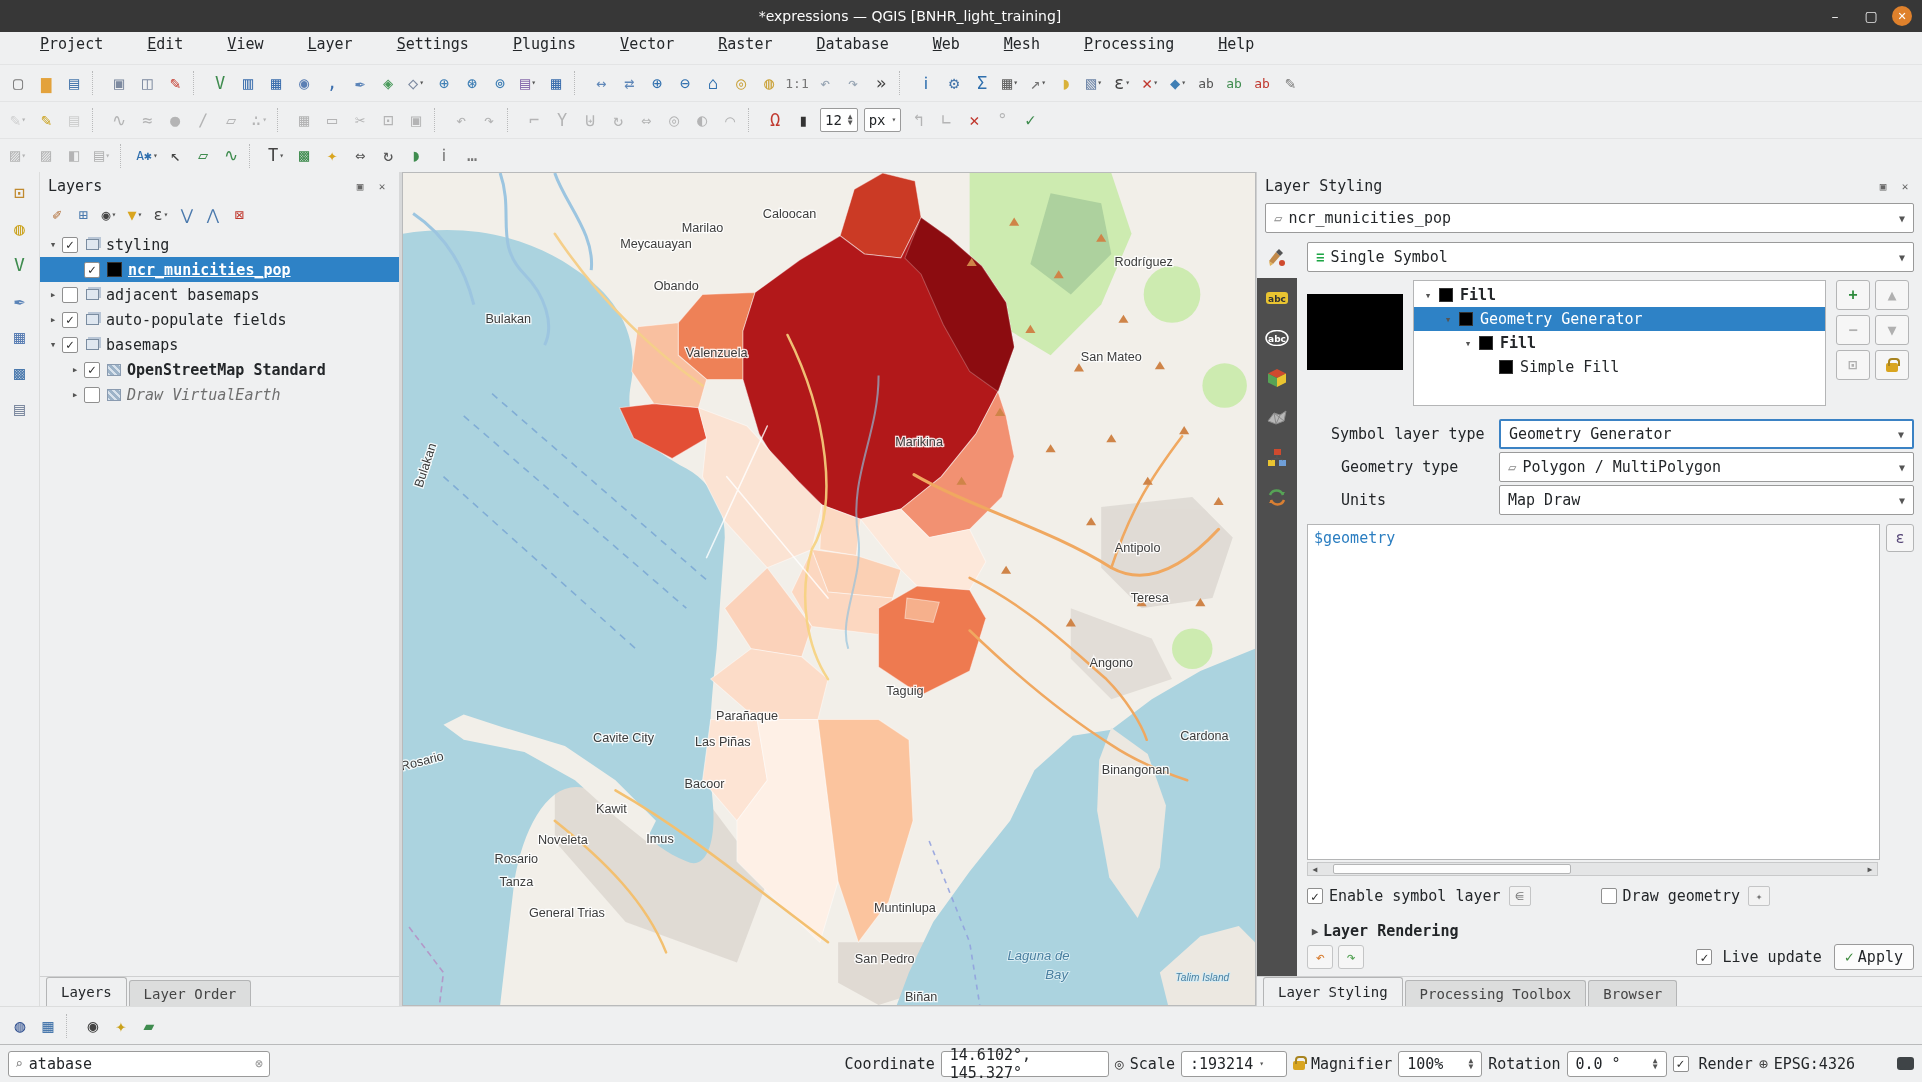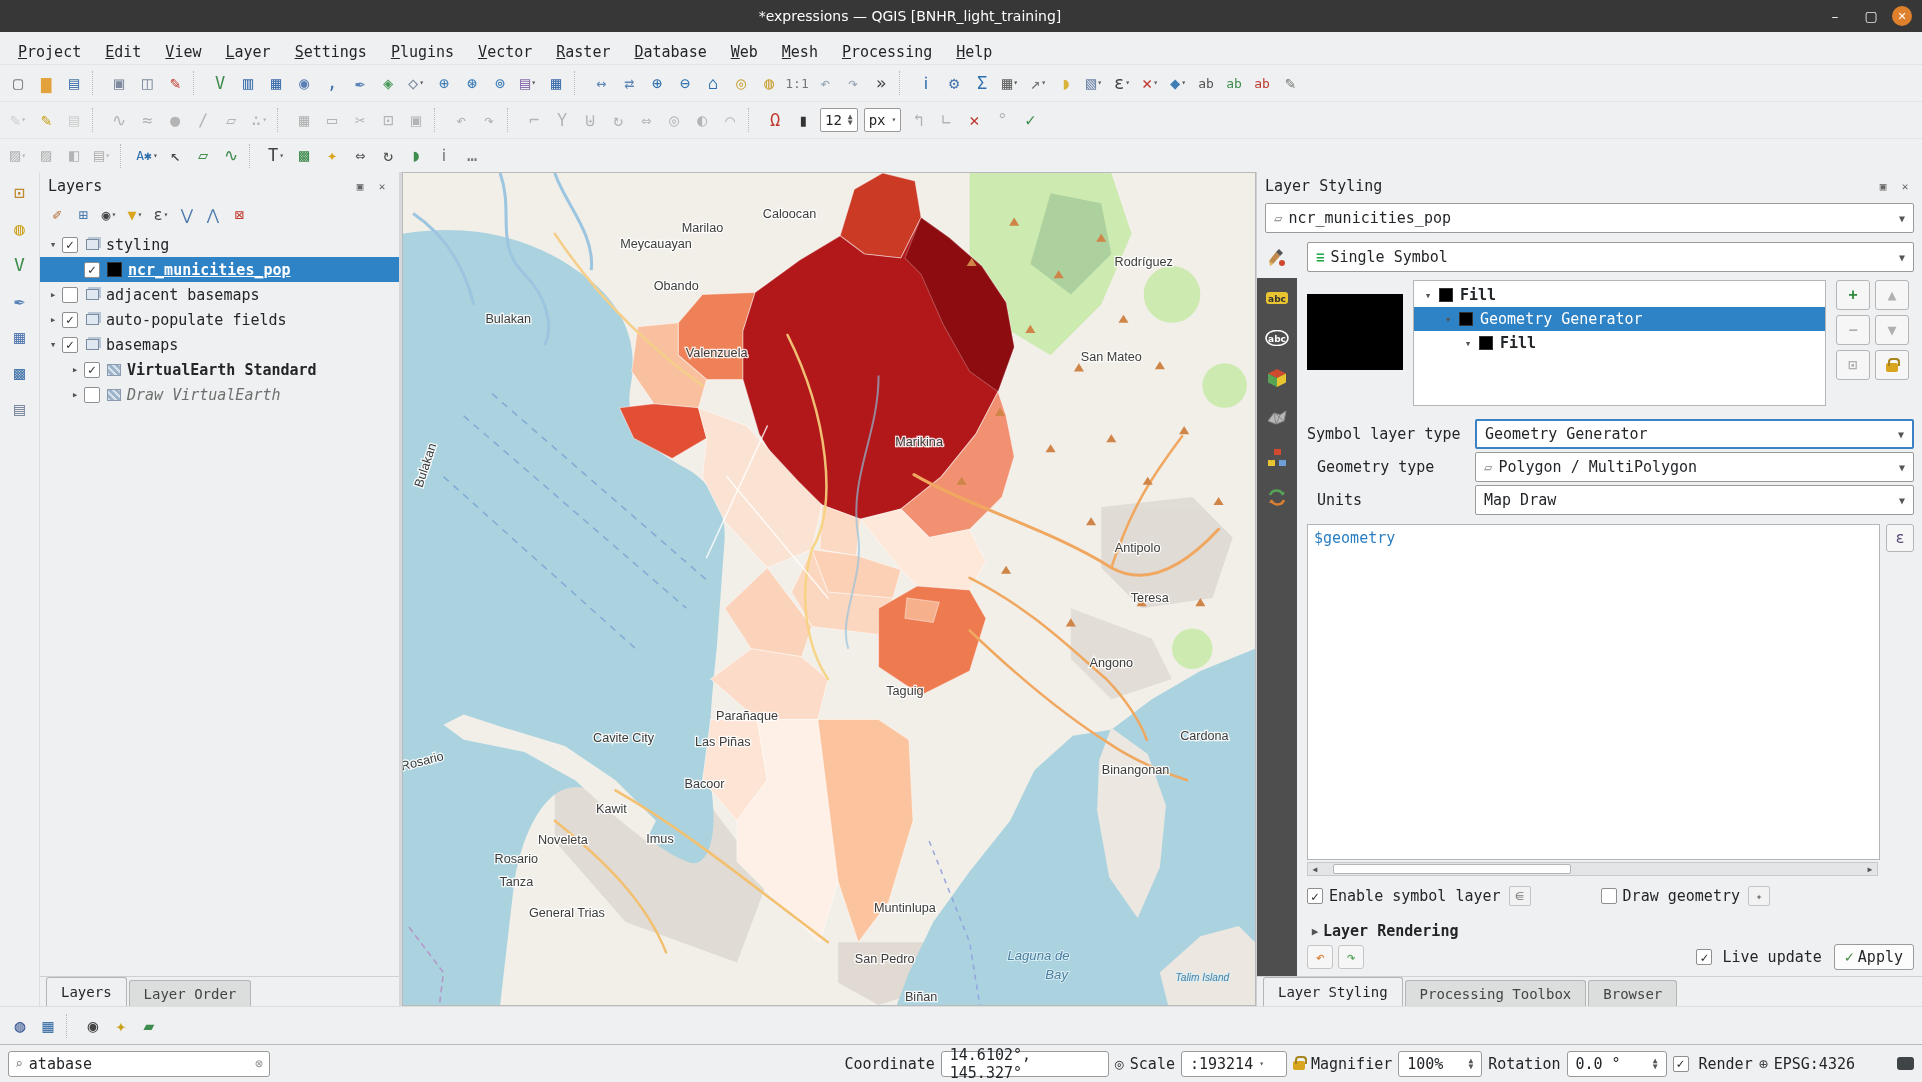--- a/index.html
+++ b/index.html
@@ -7,21 +7,21 @@
   #window{width:1922px;height:1082px;display:flex;flex-direction:column;background:#eff0f1;
     font-family:"DejaVu Sans Mono",monospace;color:#232629;overflow:hidden;position:relative;}
   
   #titlebar{height:32px;background:#373737;display:flex;align-items:center;color:#fcfcfc;
     font-family:"DejaVu Sans",sans-serif;font-size:14px;flex:0 0 auto;}
   #titlebar .tspace{flex:1;}
   #title-text{flex:0 0 auto;}
   .wbtn{width:30px;height:22px;display:flex;align-items:center;justify-content:center;margin-right:6px;color:#e6e6e6;font-size:14px;}
   .wbtn.close{width:20px;height:20px;border-radius:50%;background:#df812c;color:#fff;font-size:11px;margin-right:10px;}
   
-  #menubar{height:32px;display:flex;align-items:flex-end;padding-left:6px;font-size:15px;flex:0 0 auto;background:#eff0f1;}
+  #menubar{height:32px;display:flex;align-items:flex-start;padding-left:28px;font-size:15px;flex:0 0 auto;background:#eff0f1;gap:20px;}
   .menu-item{padding:3px 12px;cursor:default;}
   .menu-item u{text-decoration:underline;}
   
   .toolbar{display:flex;align-items:center;padding:2px 4px;border-top:1px solid #e3e4e5;flex:0 0 auto;background:#eff0f1;}
   #toolbar1{height:37px;}#toolbar2{height:37px;}#toolbar3{height:34px;}
   .tbtn{min-width:26px;height:26px;display:flex;align-items:center;justify-content:center;border-radius:2px;
     font-size:17px;line-height:1;position:relative;margin:0 1px;}
   .tbtn.small{font-size:13px;}
   .tbtn .dd{font-size:8px;color:#555;margin-left:1px;}
   .tbtn.dis{opacity:.38;filter:grayscale(80%);}
@@ -85,21 +85,21 @@
   .strow{height:24px;display:flex;align-items:center;font-size:15px;}
   .strow.sel{background:#2e82c6;color:#fff;}
   .strow .texp{width:16px;}
   .strow .swatch{width:14px;height:14px;margin-right:7px;}
   #symbol-btns{width:78px;flex:0 0 auto;display:grid;grid-template-columns:34px 34px;grid-auto-rows:30px;gap:5px;align-content:start;}
   .sqbtn{border:1px solid #b4b5b6;border-radius:3px;background:#f6f6f6;display:flex;align-items:center;justify-content:center;font-size:15px;}
   .sqbtn.dis{color:#b0b0b0;}
   .locki{width:12px;height:9px;background:#d9a51f;border-radius:2px;position:relative;margin-top:4px;}
   .locki::before{content:"";position:absolute;left:2px;top:-5px;width:8px;height:6px;border:2px solid #a8841f;border-bottom:none;border-radius:4px 4px 0 0;}
   .field-row{display:flex;align-items:center;margin:3px 0;flex:0 0 auto;}
-  .field-label{width:168px;font-size:15px;flex:0 0 auto;}
+  .field-label{width:168px;font-size:15px;flex:0 0 auto;margin-left:24px;}
   .field-row.indent .field-label{padding-left:10px;}
   .field-row .combo{flex:1;height:30px;}
   .combo.focused{border:2px solid #3b82c4;}
   #expr-row{flex:1 1 auto;display:flex;margin-top:6px;min-height:0;gap:6px;}
   #expression-box{flex:1;background:#fff;border:1px solid #b4b5b6;font-size:15px;padding:4px 6px;color:#2b7ec1;}
   #eps-btn{width:28px;height:28px;flex:0 0 auto;border:1px solid #b4b5b6;border-radius:3px;background:#f6f6f6;
     display:flex;align-items:center;justify-content:center;font-size:15px;color:#5a4a7a;}
   .hscroll{height:14px;margin:2px 36px 0 0;background:#e4e5e6;border:1px solid #c8c9ca;display:flex;align-items:center;flex:0 0 auto;}
   .hscroll .harr{width:14px;text-align:center;font-size:8px;color:#555;}
   .hscroll .htrack{flex:1;position:relative;height:100%;}
@@ -568,21 +568,21 @@
           <div class="trow" style="padding-left: 4px;">
             <span class="texp">▾</span>
             <span class="cb on"></span>
             <span class="grp"></span>
             <span class="tlabel">basemaps</span>
           </div>
           <div class="trow" style="padding-left: 26px;">
             <span class="texp">▸</span>
             <span class="cb on"></span>
             <span class="ric"></span>
-            <span class="tlabel bold">VirtualEarth Standard</span>
+            <span class="tlabel bold">OpenStreetMap Standard</span>
           </div>
           <div class="trow" style="padding-left: 26px;">
             <span class="texp">▸</span>
             <span class="cb"></span>
             <span class="ric"></span>
             <span class="tlabel italic">Draw VirtualEarth</span>
           </div>
         </div>
       <div class="dock-tabs" id="layers-tabs">
           <div class="dtab active">Layers</div>
@@ -818,20 +818,25 @@
                 <div class="strow sel" style="padding-left: 26px;">
                   <span class="texp">▾</span>
                   <span class="swatch"></span>
                   <span>Geometry Generator</span>
                 </div>
                 <div class="strow" style="padding-left: 46px;">
                   <span class="texp">▾</span>
                   <span class="swatch"></span>
                   <span style="font-weight: bold;">Fill</span>
                 </div>
+                <div class="strow" style="padding-left: 66px;">
+                  <span class="texp"></span>
+                  <span class="swatch"></span>
+                  <span>Simple Fill</span>
+                </div>
               </div>
             <div id="symbol-btns">
                 <div class="sqbtn" style="color: rgb(46, 139, 61); font-weight: bold;">+</div>
                 <div class="sqbtn dis" style="font-weight: bold;">▲</div>
                 <div class="sqbtn dis" style="font-weight: bold;">−</div>
                 <div class="sqbtn dis" style="font-weight: bold;">▼</div>
                 <div class="sqbtn dis" style="font-weight: bold;">⊡</div>
                 <div class="sqbtn">
                   <span class="locki"></span>
                 </div>

